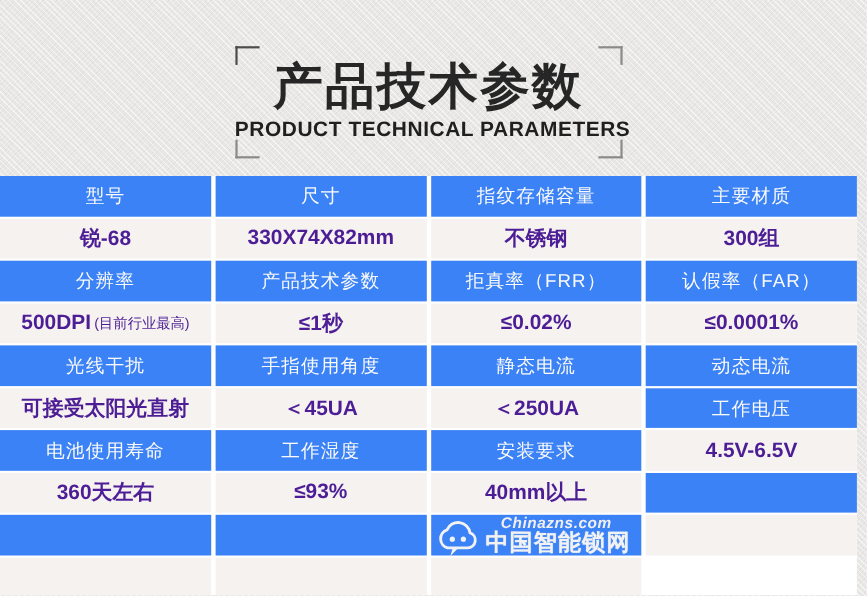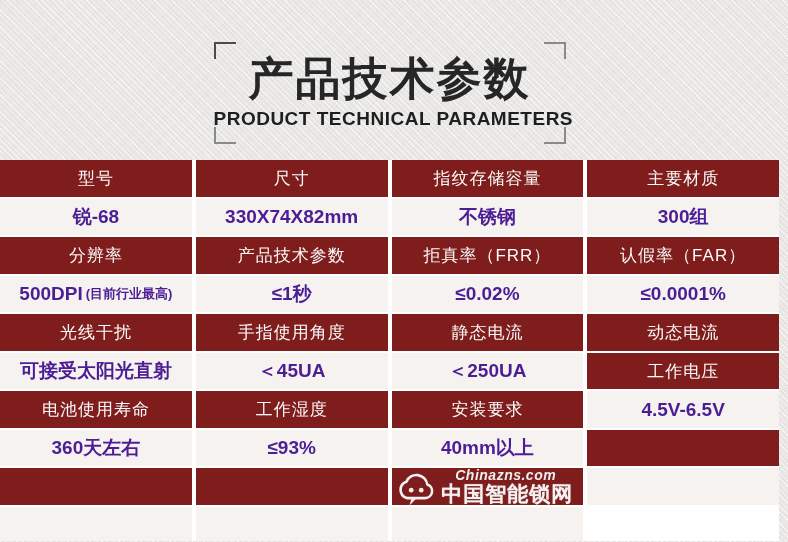--- a/index.html
+++ b/index.html
@@ -39,32 +39,32 @@
   
   .spec-table{
     position:absolute;left:0;top:160px;width:779px;
     background:#ffffff;
     display:grid;
     grid-template-columns:repeat(4,1fr);
     grid-template-rows:37px 36px 37px 36px 37px 36px 37px 36px 37px 34px;
     gap:2px 4px;
   }
   .hcell{
-    background:#7f1d1d;color:#fafafa;
+    background:#3b82f6;color:#fafafa;
     font-size:17px;font-weight:500;letter-spacing:1px;
     display:flex;align-items:center;justify-content:center;
     white-space:nowrap;
   }
   .vcell{
     background:#f5f2f0;color:#4c1d95;
     font-size:19px;font-weight:700;
     display:flex;align-items:center;justify-content:center;
     white-space:nowrap;
   }
-  .vcell .note{font-size:13px;font-weight:700;margin-left:3px;letter-spacing:0;}
+  .vcell .note{font-size:13px;font-weight:400;margin-left:3px;letter-spacing:0;}
 
   
   .hcell.logo-cell{justify-content:flex-end;padding-right:10px;overflow:visible;position:relative;}
   .logo{display:flex;align-items:flex-start;gap:4px;}
   .logo svg{flex:0 0 auto;margin-top:2px;overflow:visible;}
   .logo-text{display:flex;flex-direction:column;align-items:flex-start;line-height:1;}
   .logo-domain{
     font-size:14px;font-style:italic;font-weight:700;color:#efefef;
     letter-spacing:.5px;margin:3px 0 1px 14px;
   }

